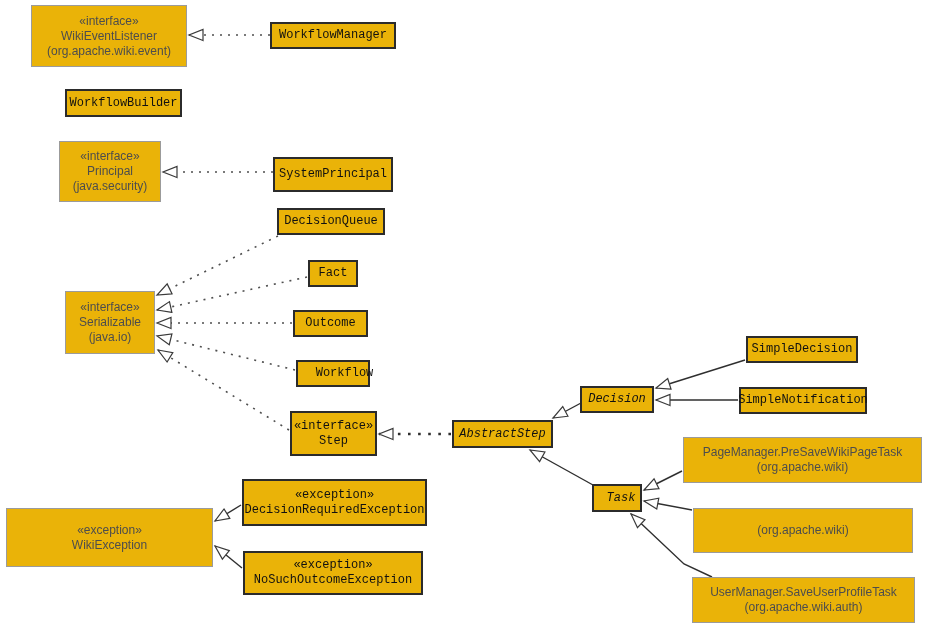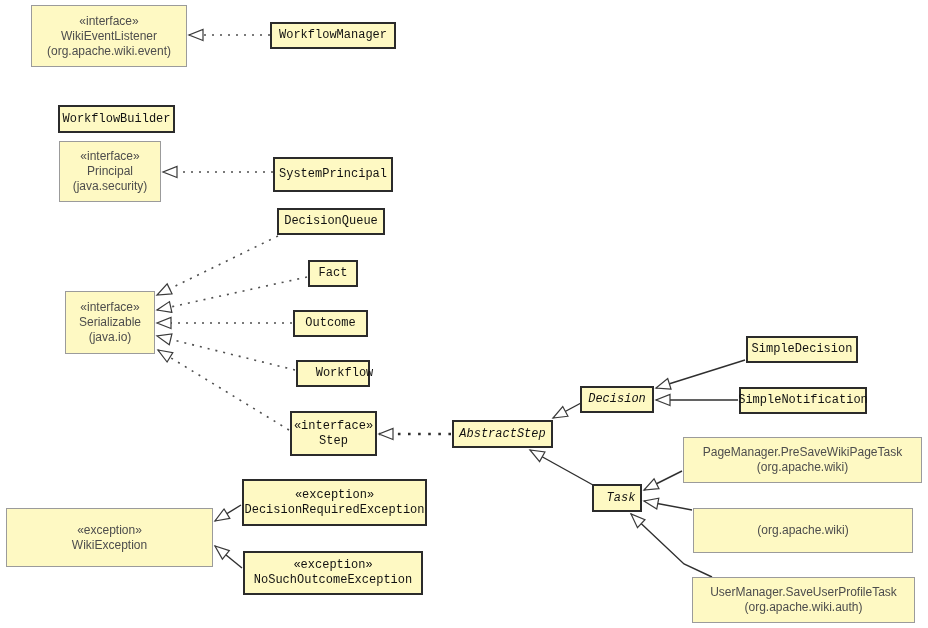--- a/index.html
+++ b/index.html
@@ -31,21 +31,21 @@
     stroke-dasharray: 2 6;
   }
   polyline.edge.dotted-heavy {
     stroke: var(--solid-edge, #2f2f2f);
     stroke-width: 2.6;
     stroke-dasharray: 2.6 7.5;
   }
   .node {
     position: absolute;
     box-sizing: border-box;
-    background: #fef9c3;
+    background: #eab308;
     display: flex;
     flex-direction: column;
     align-items: center;
     justify-content: center;
     text-align: center;
     font-size: 12px;
     line-height: 15px;
     white-space: nowrap;
     cursor: pointer;
   }
@@ -94,21 +94,21 @@
   </svg>
   <div id="nodes-layer">
       <div class="node ext" style="left: 31px; top: 5px; width: 156px; height: 62px;">
         <span class="st">«interface»</span>
         <span class="nm">WikiEventListener</span>
         <span class="pkg">(org.apache.wiki.event)</span>
       </div>
       <div class="node cls" style="left: 270px; top: 22px; width: 126px; height: 27px;">
         <span class="nm">WorkflowManager</span>
       </div>
-      <div class="node cls" style="left: 58px; top: 89px; width: 117px; height: 28px; margin-top: 16px;">
+      <div class="node cls" style="left: 65px; top: 89px; width: 117px; height: 28px;">
         <span class="nm">WorkflowBuilder</span>
       </div>
       <div class="node ext" style="left: 59px; top: 141px; width: 102px; height: 61px;">
         <span class="st">«interface»</span>
         <span class="nm">Principal</span>
         <span class="pkg">(java.security)</span>
       </div>
       <div class="node cls" style="left: 273px; top: 157px; width: 120px; height: 35px;">
         <span class="nm">SystemPrincipal</span>
       </div>

